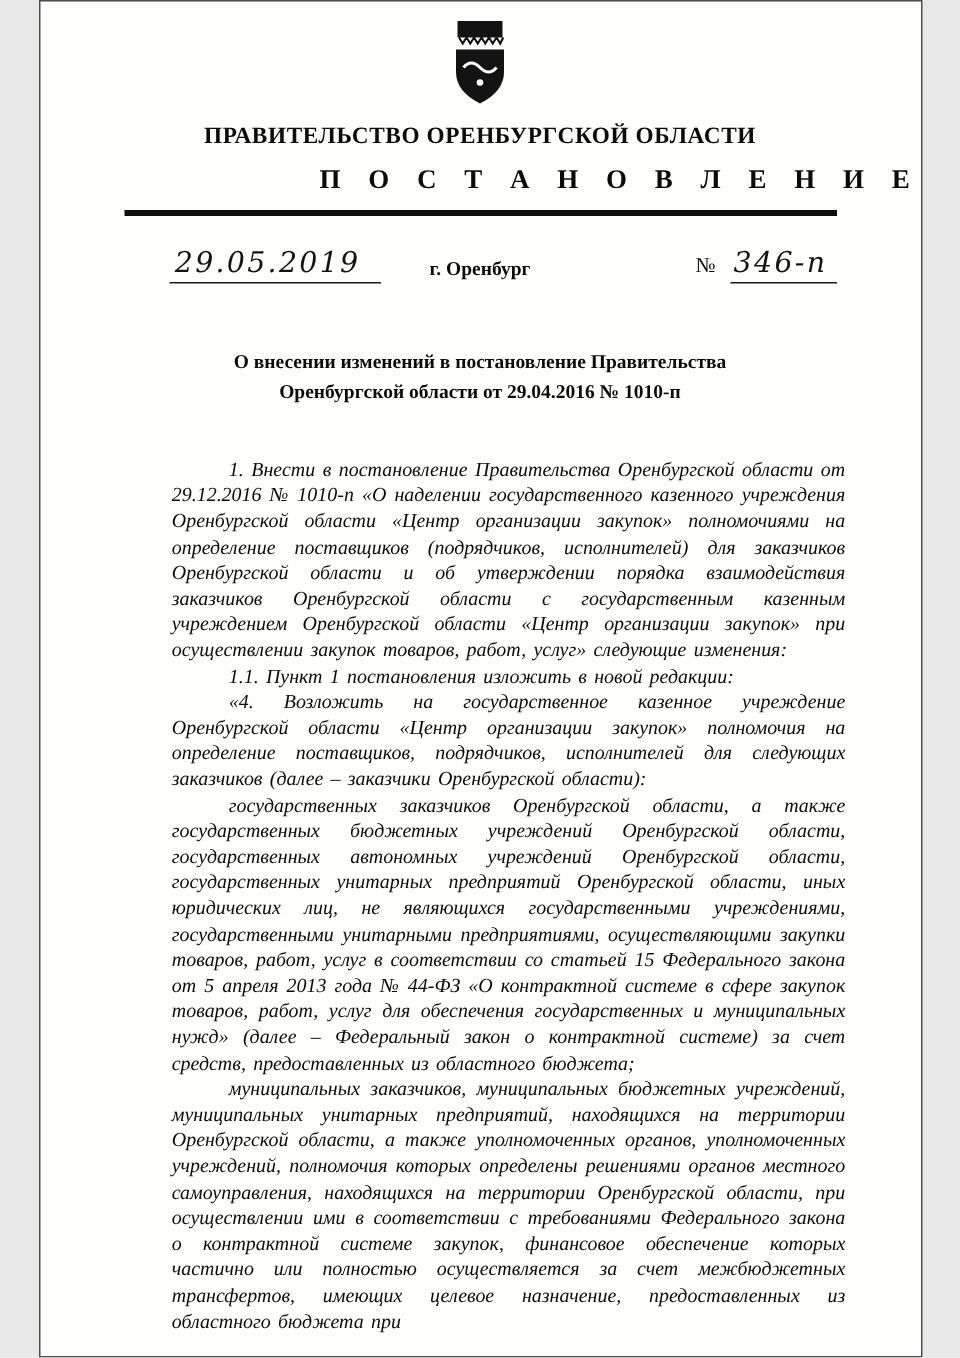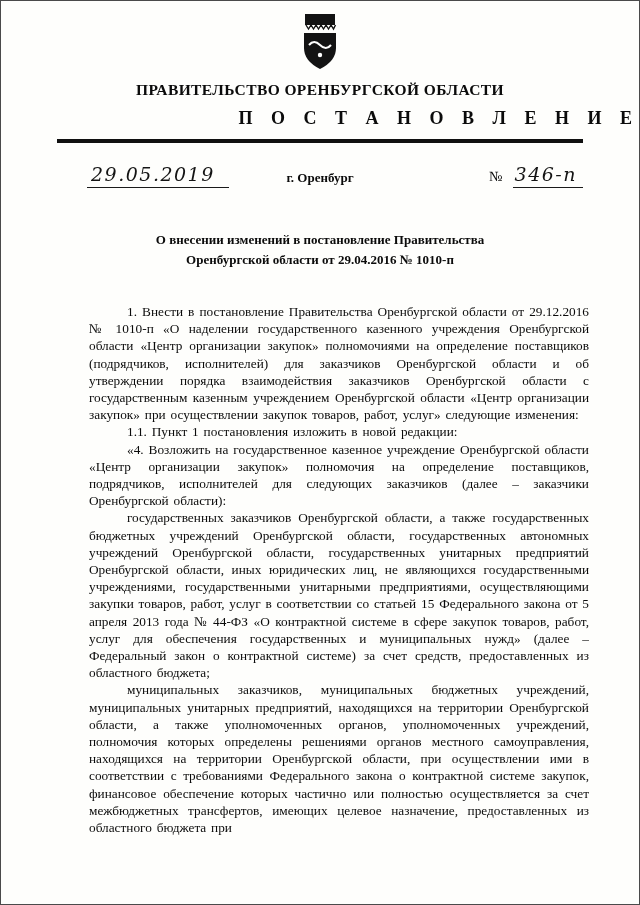--- a/index.html
+++ b/index.html
@@ -1,17 +1,17 @@
 <!DOCTYPE html>
 <html><head>
 <meta charset="utf-8">
 <style>
   html,body{margin:0;padding:0;background:#e8e8e8;}
   .page{
-    width:640px;height:905px;margin:0 auto;position:relative;
+    width:589px;height:905px;margin:0 auto;position:relative;
     background:#fefefc;color:#0b0b0b;box-sizing:border-box;
     border:1px solid #4a4a4a;overflow:hidden;
     font-family:"Liberation Serif", serif;
   }
   .emblem-wrap{width:100%;text-align:center;padding-top:12px;}
   .org-name{
     text-align:center;font-weight:bold;font-size:15.5px;letter-spacing:.4px;
     margin-top:4px;
   }
   .doc-type{
@@ -36,20 +36,21 @@
   }
   .num-label{font-size:14px;padding-bottom:3px;margin-right:10px;}
   .num-box{border-bottom:1.5px solid #1a1a1a;padding:0 6px 2px 2px;}
   .doc-title{
     margin-top:42px;text-align:center;font-weight:bold;font-size:13px;
     line-height:1.5;white-space:pre-line;
   }
   .body-text{
     margin:34px 50px 0 88px;font-size:13.3px;line-height:17.2px;
     text-align:justify;
+    font-style:italic;
   }
   .body-text p{margin:0;text-indent:38px;word-spacing:1.5px;}
 </style>
 </head>
 <body>
 
 <div class="page">
 
   <div class="emblem-wrap">
     <svg width="54" height="60" viewBox="0 0 54 60" aria-hidden="true">

